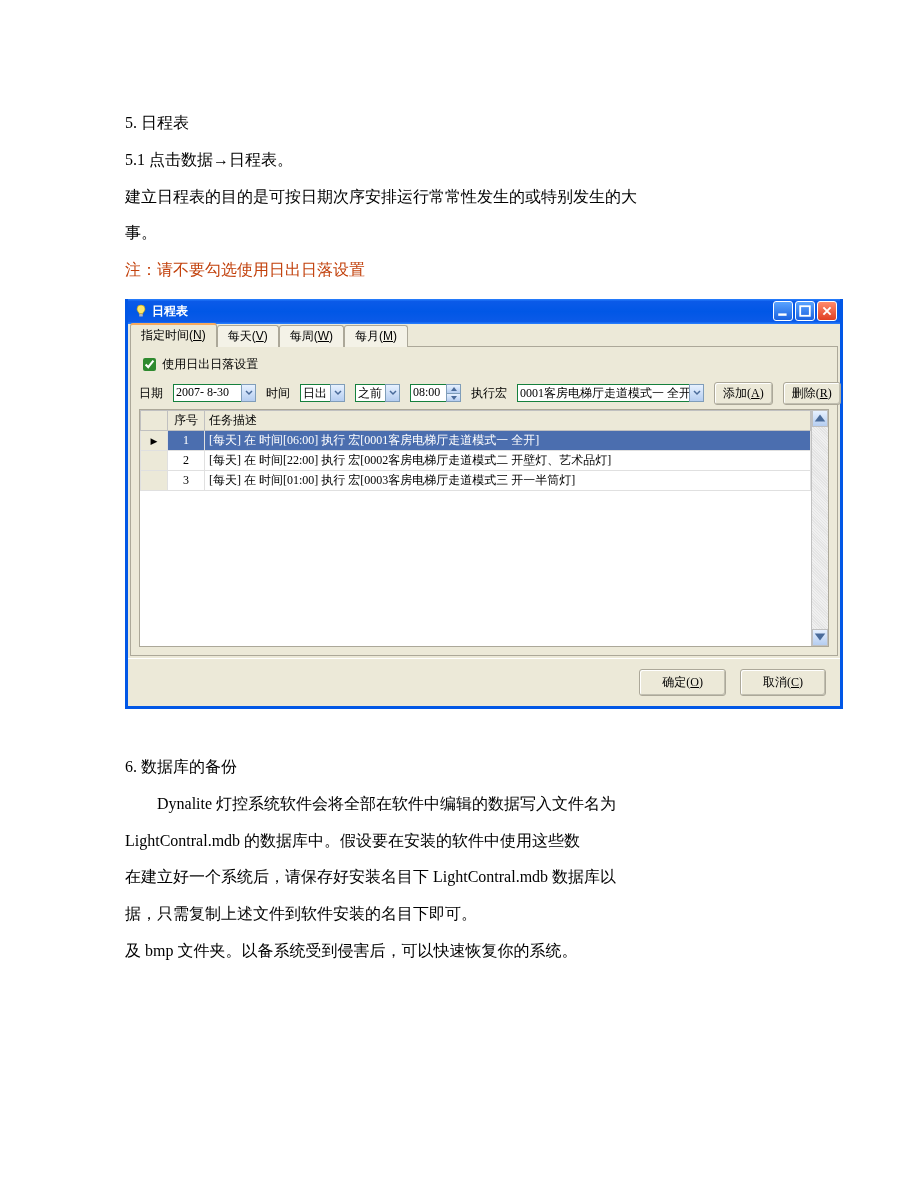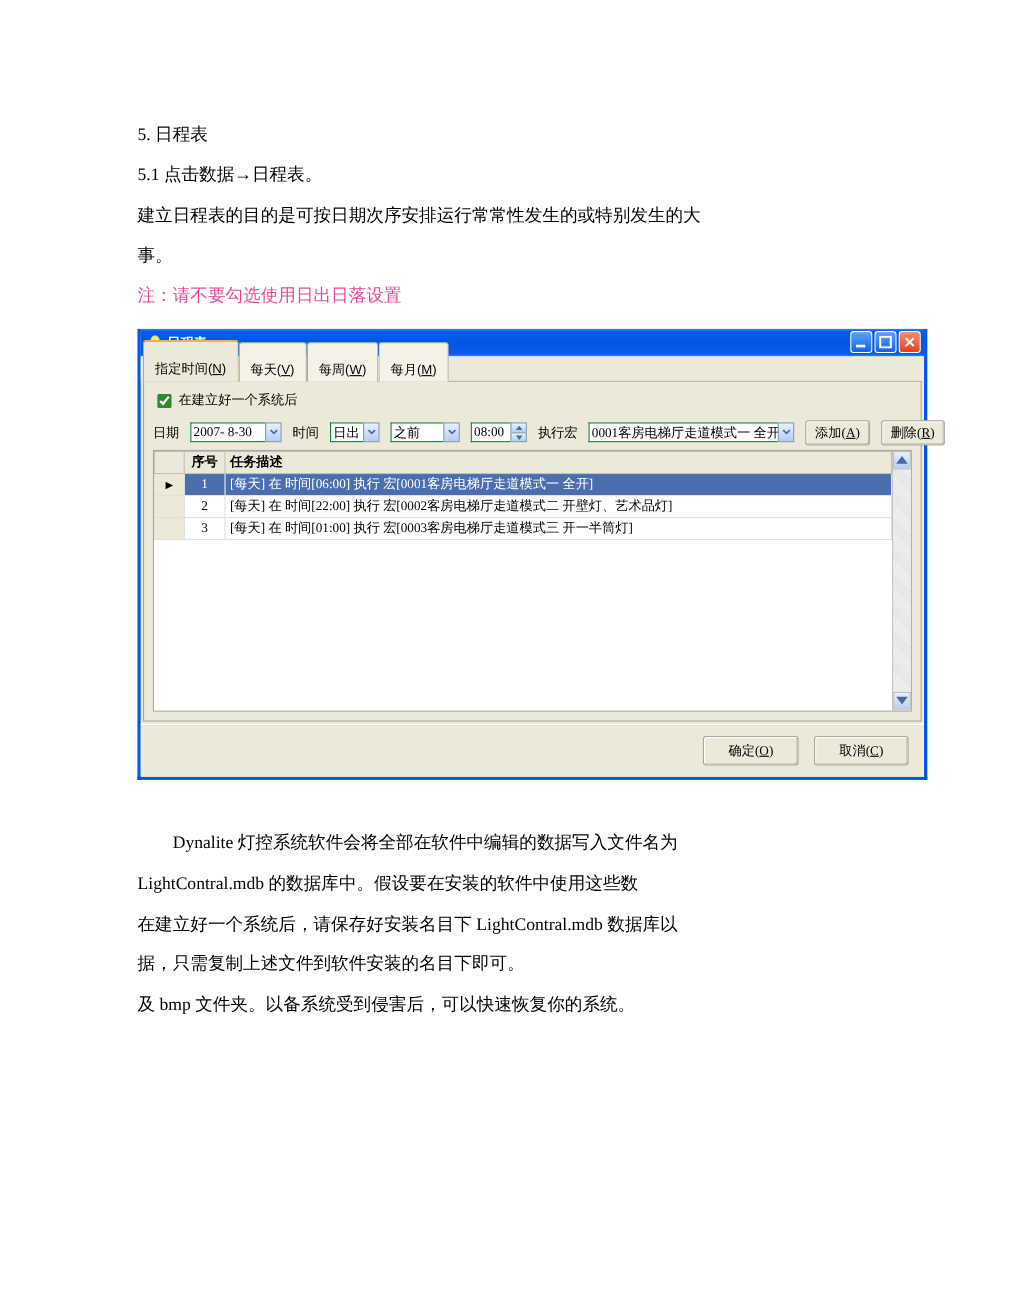--- a/index.html
+++ b/index.html
@@ -14,21 +14,21 @@
     width: 920px;
     min-height: 1191px;
     padding: 105px 120px 0 125px;
     box-sizing: border-box;
   }
   .para {
     line-height: 2.3;
     margin: 0;
   }
   .note {
-    color: #ec4899;
+    color: #c2410c;
   }
 
   
   .dialog {
     width: 718px;
     margin: 10px 0 20px 0;
     border: 3px solid #0157e6;
     border-top: none;
     box-sizing: border-box;
     font-family: Tahoma, "SimSun", Arial, sans-serif;
@@ -82,21 +82,21 @@
     height: 22px;
     padding-left: 2px;
     background: #ece9d8;
     position: relative;
   }
   .tab {
     border: 1px solid #aca899;
     border-bottom: none;
     border-top-left-radius: 3px;
     border-top-right-radius: 3px;
-    padding: 16px 10px 2px 10px;
+    padding: 2px 10px 2px 10px;
     background: #f4f2e7;
     font-size: 12px;
     margin-right: 0;
     position: relative;
     top: 1px;
   }
   .tab.active {
     background: #ece9d8;
     border-top: 2px solid #f7a95d;
     padding-bottom: 3px;
@@ -163,21 +163,21 @@
   }
   .grid {
     border-collapse: collapse;
     width: 100%;
     font-size: 12px;
     font-family: "SimSun", Tahoma;
   }
   .grid th {
     background: #ece9d8;
     border: 1px solid #c0c0c0;
-    font-weight: bold;
+    font-weight: normal;
     padding: 1px 4px;
     text-align: left;
     height: 15px;
   }
   .grid td {
     border: 1px solid #e0e0e0;
     padding: 1px 4px;
     height: 15px;
   }
   .rowhdr {
@@ -261,21 +261,21 @@
       <div class="tabs">
         <div class="tab active"><span>指定时间(</span><span class="u">N</span><span>)</span></div>
         <div class="tab"><span>每天(</span><span class="u">V</span><span>)</span></div>
         <div class="tab"><span>每周(</span><span class="u">W</span><span>)</span></div>
         <div class="tab"><span>每月(</span><span class="u">M</span><span>)</span></div>
       </div>
 
       <div class="tabcontent">
         <div class="checkline">
           <input type="checkbox" checked="" style="">
-          <span>在建立好一个系统后</span>
+          <span>使用日出日落设置</span>
         </div>
 
         <div class="formrow">
           <span>日期</span>
           <span class="combo">
             <span class="xpfield" style="width:68px">2007- 8-30</span>
             <span class="cbtn">
                 <svg viewBox="0 0 8 8">
                   <path d="M1 2l3 3 3-3" fill="none" stroke="#4a6b9a" stroke-width="1.5"></path>
                 </svg>
@@ -285,21 +285,21 @@
           <span>时间</span>
           <span class="combo">
             <span class="xpfield" style="width:30px">日出</span>
             <span class="cbtn">
                 <svg viewBox="0 0 8 8">
                   <path d="M1 2l3 3 3-3" fill="none" stroke="#4a6b9a" stroke-width="1.5"></path>
                 </svg>
               </span>
           </span>
           <span class="combo">
-            <span class="xpfield" style="width:48px">之前</span>
+            <span class="xpfield" style="width:30px">之前</span>
             <span class="cbtn">
                 <svg viewBox="0 0 8 8">
                   <path d="M1 2l3 3 3-3" fill="none" stroke="#4a6b9a" stroke-width="1.5"></path>
                 </svg>
               </span>
           </span>
           <span class="combo">
             <span class="xpfield" style="width:36px">08:00</span>
             <span class="spingrp">
               <span class="spin">
@@ -376,19 +376,20 @@
       </div>
 
       <div class="footer">
         <button class="btn"><span>确定(</span><span class="u">O</span><span>)</span></button>
         <button class="btn"><span>取消(</span><span class="u">C</span><span>)</span></button>
       </div>
     </div>
   </div>
 
   <div style="height:20px"></div>
+  <p class="para">6. 数据库的备份</p>
   <p class="para">　　Dynalite 灯控系统软件会将全部在软件中编辑的数据写入文件名为</p>
   <p class="para">LightContral.mdb 的数据库中。假设要在安装的软件中使用这些数</p>
   <p class="para">在建立好一个系统后，请保存好安装名目下 LightContral.mdb  数据库以</p>
   <p class="para">据，只需复制上述文件到软件安装的名目下即可。</p>
   <p class="para">及 bmp 文件夹。以备系统受到侵害后，可以快速恢复你的系统。</p>
 
 </div>
 
 </body></html>

